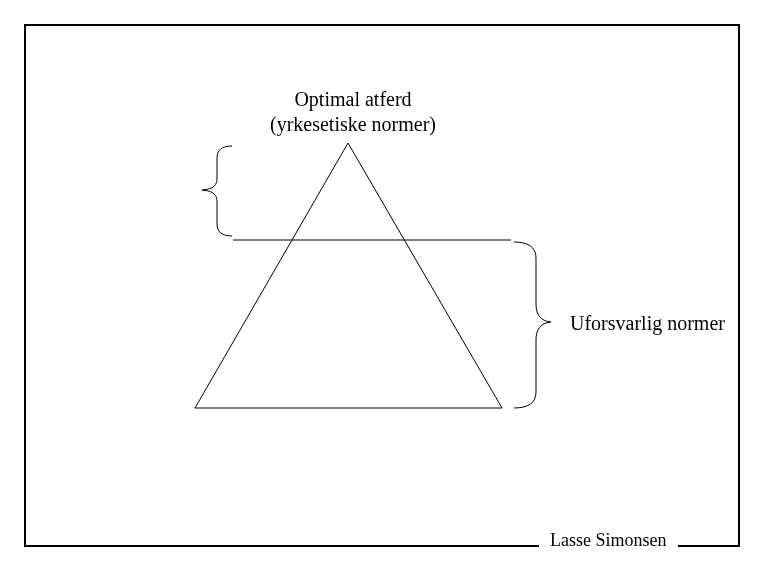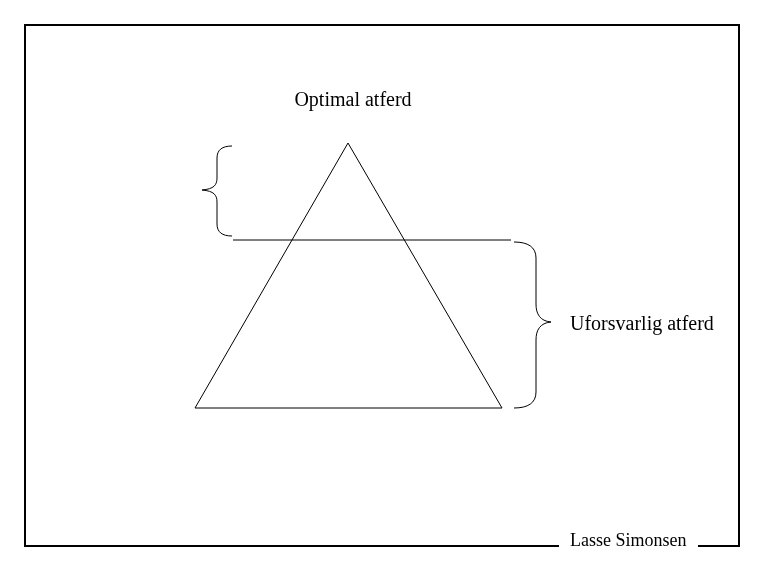--- a/index.html
+++ b/index.html
@@ -55,21 +55,21 @@
   .label-right {
     position: absolute;
     left: 570px;
     top: 311px;
     font-size: 20px;
     line-height: 24px;
     white-space: nowrap;
   }
   .footer {
     position: absolute;
-    left: 559px;
+    left: 539px;
     top: 530px;
     padding: 0 11px;
     background: #ffffff;
     font-size: 18px;
     line-height: 21px;
     white-space: nowrap;
     z-index: 2;
   }
 </style>
 </head>
@@ -85,20 +85,21 @@
 
     <line x1="233" y1="240" x2="511" y2="240" stroke-width="1" stroke="#000000"></line>
 
     <path d="M 232 146 C 222 146, 217 150, 217 158 L 217 178 C 217 185, 214 189, 202 190 C 214 191, 217 195, 217 202 L 217 224 C 217 232, 222 236, 232 236" fill="none" stroke-width="1" stroke="#000000"></path>
 
     <path d="M 514 242 C 528 242, 536 247, 536 258 L 536 304 C 536 314, 540 321, 551 322 C 540 323, 536 330, 536 340 L 536 392 C 536 403, 528 408, 514 408" fill="none" stroke-width="1" stroke="#000000"></path>
   </svg>
 
   <div class="title-block">
     <div>Optimal atferd</div>
+    <div>(yrkesetiske normer)</div>
   </div>
 
 
-  <div class="label-right">Uforsvarlig atferd</div>
+  <div class="label-right">Uforsvarlig normer</div>
 
   <div class="footer">Lasse Simonsen</div>
 
 </div>
 
 </body></html>

